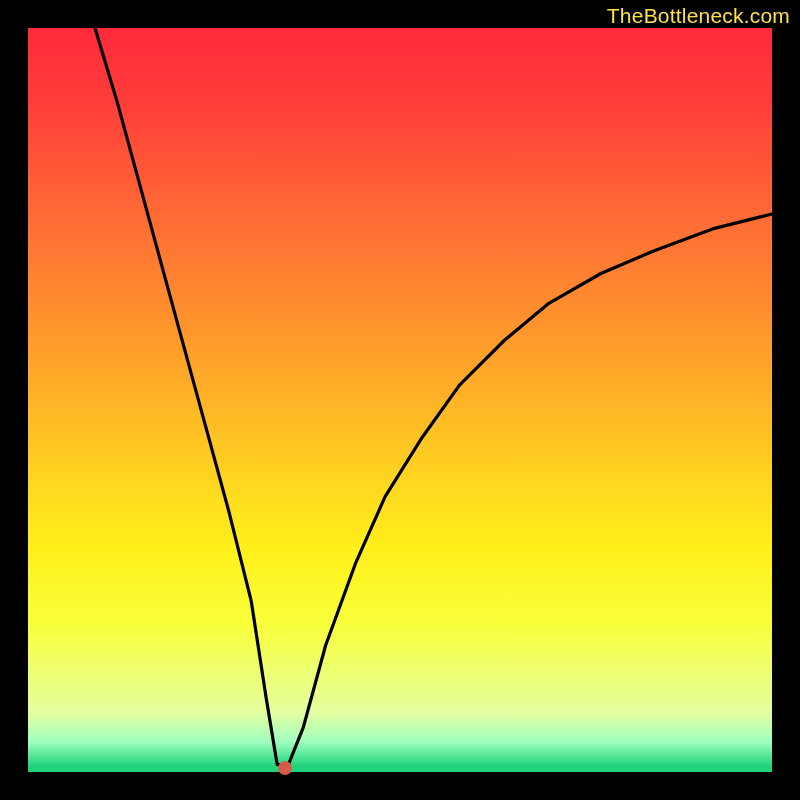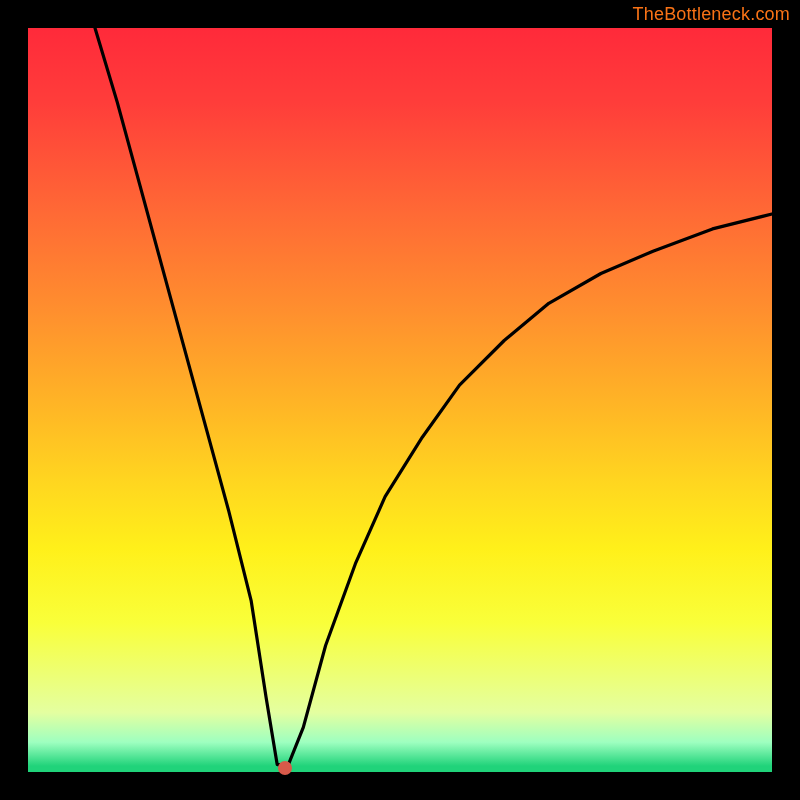--- a/index.html
+++ b/index.html
@@ -39,22 +39,22 @@
       #e4ffa0 92%,
       #9effc0 96%,
       #20d37a 99.2%,
       #20d37a 100%
     );
   }
   .watermark {
     position: absolute;
     top: 4px;
     right: 10px;
-    color: #f97316;
-    font-size: 18px;
+    color: #fde047;
+    font-size: 21px;
     font-weight: 500;
     letter-spacing: 0.2px;
     user-select: none;
     text-align: right;
   }
   svg.curve {
     position: absolute;
     top: 0;
     left: 0;
     width: 744px;

